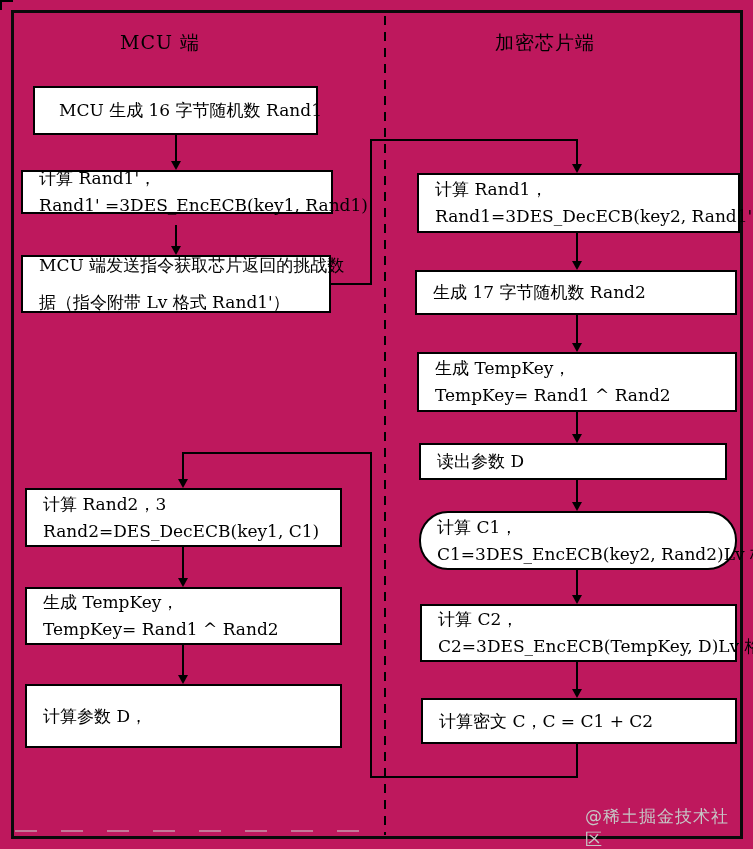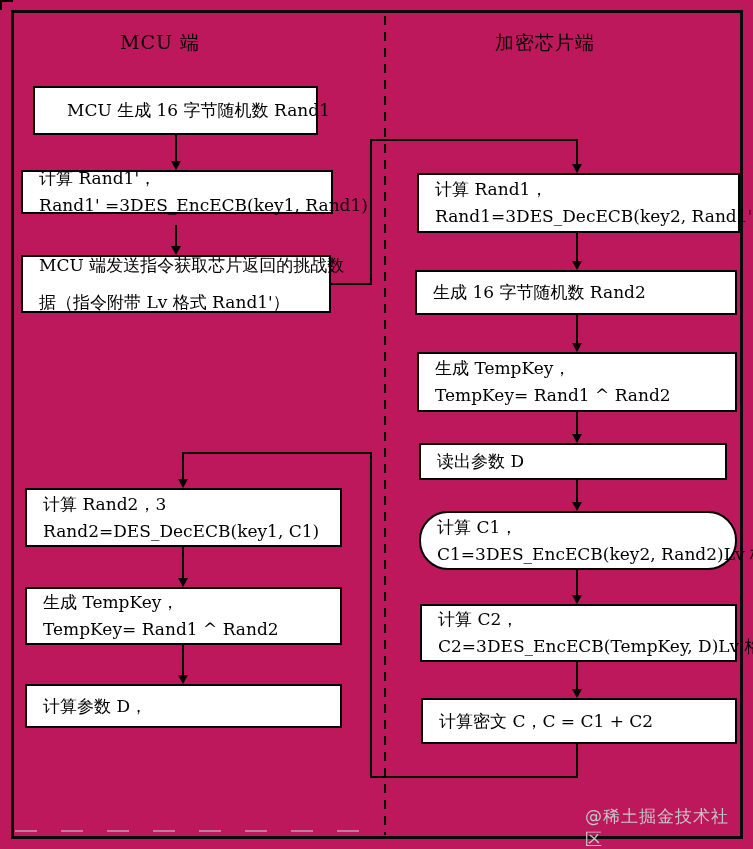--- a/index.html
+++ b/index.html
@@ -34,21 +34,21 @@
   <span class="corner-artifact-h"></span>
   <span class="corner-artifact-v"></span>
 
   <div class="frame"></div>
 
   <div class="lane-header" style="left:60px;">MCU 端</div>
   <div class="lane-header" style="left:445px;">加密芯片端</div>
 
   <div class="divider"></div>
 
-  <div class="box" style="left:33px;top:86px;width:285px;height:49px;padding-left:32px;">
+  <div class="box" style="left:33px;top:86px;width:285px;height:49px;padding-left:24px;">
     <span>MCU 生成 16 字节随机数 Rand1</span>
   </div>
 
   <div class="box" style="left:21px;top:170px;width:312px;height:44px;">
     <span>计算 Rand1'，</span>
     <span>Rand1' =3DES_EncECB(key1, Rand1)</span>
   </div>
 
   <div class="box" style="left:21px;top:255px;width:310px;height:58px;gap:10px;">
     <span>MCU 端发送指令获取芯片返回的挑战数</span>
@@ -58,31 +58,31 @@
   <div class="box" style="left:25px;top:488px;width:317px;height:59px;">
     <span>计算 Rand2，3</span>
     <span>Rand2=DES_DecECB(key1, C1)</span>
   </div>
 
   <div class="box" style="left:25px;top:587px;width:317px;height:58px;">
     <span>生成 TempKey，</span>
     <span>TempKey= Rand1 ^ Rand2</span>
   </div>
 
-  <div class="box" style="left:25px;top:684px;width:317px;height:44px;">
+  <div class="box" style="left:25px;top:684px;width:317px;height:64px;">
     <span>计算参数 D，</span>
   </div>
 
   <div class="box" style="left:417px;top:173px;width:323px;height:60px;">
     <span>计算 Rand1，</span>
     <span>Rand1=3DES_DecECB(key2, Rand1')</span>
   </div>
 
   <div class="box" style="left:415px;top:270px;width:322px;height:45px;">
-    <span>生成 16 字节随机数 Rand2</span>
+    <span>生成 17 字节随机数 Rand2</span>
   </div>
 
   <div class="box" style="left:417px;top:352px;width:320px;height:60px;">
     <span>生成 TempKey，</span>
     <span>TempKey= Rand1 ^ Rand2</span>
   </div>
 
   <div class="box" style="left:419px;top:443px;width:308px;height:37px;">
     <span>读出参数 D</span>
   </div>

